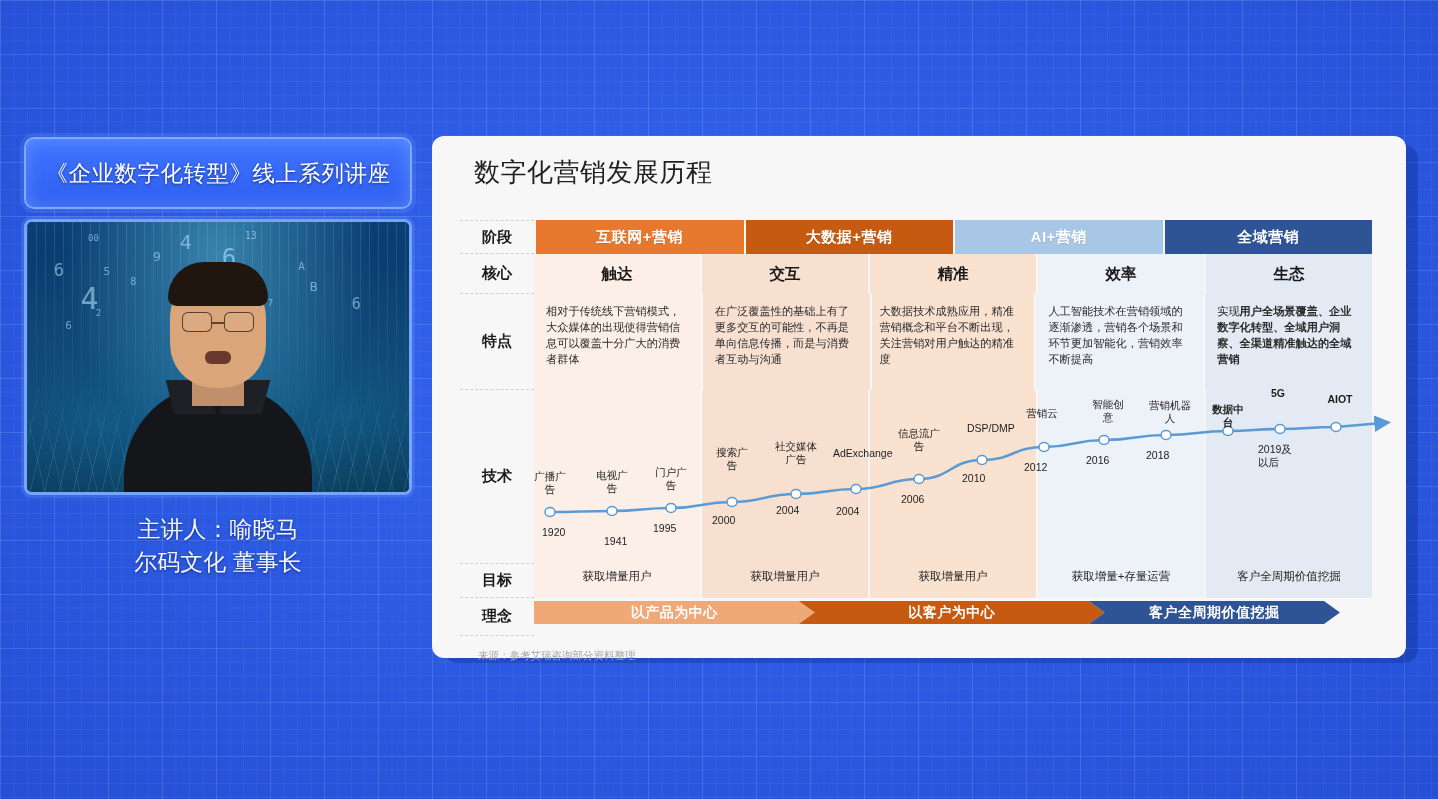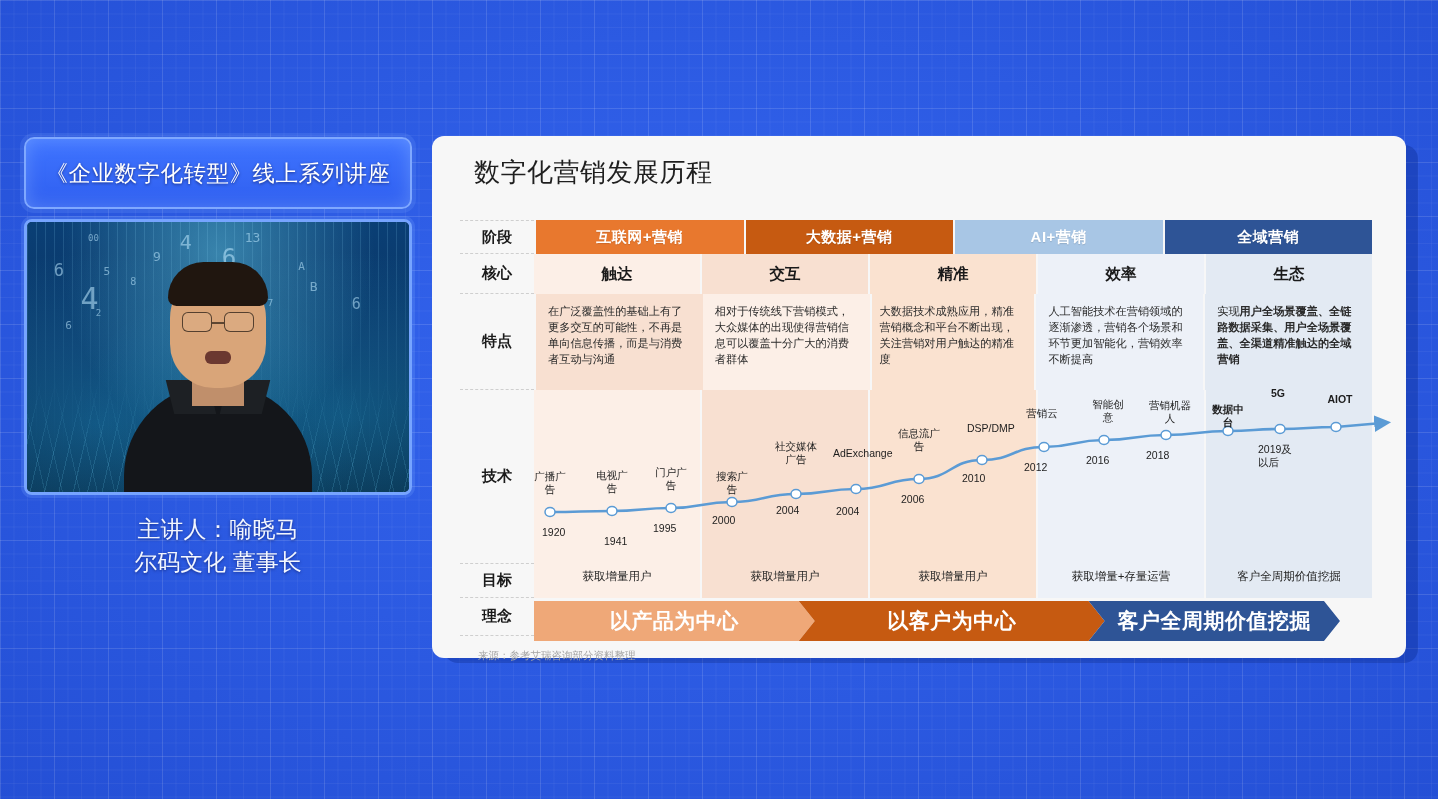--- a/index.html
+++ b/index.html
@@ -167,42 +167,42 @@
   #row-goal { height: 34px; }
   #row-goal .rowlab { border-bottom:1px dashed #cfcfcf; }
   .goal-cell { display:flex; align-items:flex-start; justify-content:center; font-size:11.5px; color:#242424; padding-top:5px; }
 
   
   #row-concept { height: 38px; }
   #row-concept .rowlab { border-bottom:1px dashed #cfcfcf; }
   #concept-bar { flex:1; display:flex; position:relative; height:32px; margin-top:3px; }
   .chev {
     display:flex; align-items:center; justify-content:center;
-    color:#fff; font-weight:bold; font-size:21px; letter-spacing:.5px; height:40px; position:relative;
+    color:#fff; font-weight:bold; font-size:14px; letter-spacing:.5px; height:23px; position:relative;
   }
   #source-note { padding: 13px 0 0 32px; font-size:10.5px; color:#a5a5a5; }
 </style>
 </head>
 <body>
 
 <div id="backdrop"></div>
 
 <div id="left-panel">
 
   <div id="lecture-title-box">
     <span id="lecture-title">《企业数字化转型》线上系列讲座</span>
   </div>
 
   <div id="video-frame">
     <div id="video-bg"></div>
     <div id="video-rain"></div>
     <div id="video-glyphs">
       <span style="left:16%;top:4%;font-size:9px;">00</span>
       <span style="left:40%;top:3%;font-size:20px;">4</span>
-      <span style="left:57%;top:3%;font-size:13px;">13</span>
+      <span style="left:57%;top:3%;font-size:10px;">13</span>
       <span style="left:33%;top:10%;font-size:13px;">9</span>
       <span style="left:51%;top:8%;font-size:24px;">6</span>
       <span style="left:14%;top:22%;font-size:30px;">4</span>
       <span style="left:7%;top:14%;font-size:17px;">6</span>
       <span style="left:71%;top:14%;font-size:11px;">A</span>
       <span style="left:74%;top:21%;font-size:13px;">B</span>
       <span style="left:85%;top:27%;font-size:15px;">6</span>
       <span style="left:20%;top:16%;font-size:11px;">5</span>
       <span style="left:27%;top:20%;font-size:10px;">8</span>
       <span style="left:10%;top:36%;font-size:11px;">6</span>
@@ -255,25 +255,25 @@
           <div class="cell core-cell" style="background: rgb(248, 224, 209); border-left: 2px solid rgb(247, 247, 247);">交互</div>
           <div class="cell core-cell" style="background: rgb(250, 226, 208); border-left: 2px solid rgb(247, 247, 247);">精准</div>
           <div class="cell core-cell" style="background: rgb(237, 241, 248); border-left: 2px solid rgb(247, 247, 247);">效率</div>
           <div class="cell core-cell" style="background: rgb(227, 234, 243); border-left: 2px solid rgb(247, 247, 247);">生态</div>
         </div>
     </div>
 
     <div class="m-row" id="row-feat">
       <div class="rowlab">特点</div>
       <div class="cells" id="cells-feat">
+          <div class="cell feat-cell" style="background: rgb(252, 239, 231);">相对于传统线下营销模式，大众媒体的出现使得营销信息可以覆盖十分广大的消费者群体</div>
           <div class="cell feat-cell" style="background: rgb(248, 224, 209); border-left: 2px solid rgb(247, 247, 247);">在广泛覆盖性的基础上有了更多交互的可能性，不再是单向信息传播，而是与消费者互动与沟通</div>
-          <div class="cell feat-cell" style="background: rgb(252, 239, 231);">相对于传统线下营销模式，大众媒体的出现使得营销信息可以覆盖十分广大的消费者群体</div>
           <div class="cell feat-cell" style="background: rgb(250, 226, 208); border-left: 2px solid rgb(247, 247, 247); padding-left: 8px;">大数据技术成熟应用，精准营销概念和平台不断出现，关注营销对用户触达的精准度</div>
           <div class="cell feat-cell" style="background: rgb(237, 241, 248); border-left: 2px solid rgb(247, 247, 247);">人工智能技术在营销领域的逐渐渗透，营销各个场景和环节更加智能化，营销效率不断提高</div>
-          <div class="cell feat-cell" style="background: rgb(227, 234, 243); border-left: 2px solid rgb(247, 247, 247);">实现<b>用户全场景覆盖、全链路数据采集、用户全场景覆盖、全渠道精准触达的全域营销</b></div>
+          <div class="cell feat-cell" style="background: rgb(227, 234, 243); border-left: 2px solid rgb(247, 247, 247);">实现<b>用户全场景覆盖、企业数字化转型、全域用户洞察、全渠道精准触达的全域营销</b></div>
         </div>
     </div>
 
     <div class="m-row" id="row-tech">
       <div class="rowlab">技术</div>
       <div class="cells" id="cells-tech">
           <div class="cell" style="background: rgb(252, 239, 231);"></div>
           <div class="cell" style="background: rgb(248, 224, 209); border-left: 2px solid rgb(247, 247, 247);"></div>
           <div class="cell" style="background: rgb(250, 226, 208); border-left: 2px solid rgb(247, 247, 247);"></div>
           <div class="cell" style="background: rgb(237, 241, 248); border-left: 2px solid rgb(247, 247, 247);"></div>
@@ -301,21 +301,21 @@
             <ellipse cx="694" cy="41" rx="5" ry="4.4" fill="#ffffff" stroke="#5B9BD5" stroke-width="1.5"></ellipse>
             <ellipse cx="746" cy="39" rx="5" ry="4.4" fill="#ffffff" stroke="#5B9BD5" stroke-width="1.5"></ellipse>
             <ellipse cx="802" cy="37" rx="5" ry="4.4" fill="#ffffff" stroke="#5B9BD5" stroke-width="1.5"></ellipse>
           </svg>
           <div class="tech-name" style="left: 16px; top: 80px; width: 34px;">广播广告</div>
           <div class="tech-year" style="left: 22px; top: 136px;">1920</div>
           <div class="tech-name" style="left: 78px; top: 79px; width: 34px;">电视广告</div>
           <div class="tech-year" style="left: 84px; top: 145px;">1941</div>
           <div class="tech-name" style="left: 137px; top: 76px; width: 34px;">门户广告</div>
           <div class="tech-year" style="left: 133px; top: 132px;">1995</div>
-          <div class="tech-name" style="left: 198px; top: 80px; width: 34px;">搜索广告</div>
+          <div class="tech-name" style="left: 198px; top: 56px; width: 34px;">搜索广告</div>
           <div class="tech-year" style="left: 192px; top: 124px;">2000</div>
           <div class="tech-name" style="left: 262px; top: 50px; width: 42px;">社交媒体广告</div>
           <div class="tech-year" style="left: 256px; top: 114px;">2004</div>
           <div class="tech-name" style="left: 320px; top: 57px; width: 42px;">AdExchange</div>
           <div class="tech-year" style="left: 316px; top: 115px;">2004</div>
           <div class="tech-name" style="left: 385px; top: 37px; width: 42px;">信息流广告</div>
           <div class="tech-year" style="left: 381px; top: 103px;">2006</div>
           <div class="tech-name" style="left: 454px; top: 32px; width: 42px;">DSP/DMP</div>
           <div class="tech-year" style="left: 442px; top: 82px;">2010</div>
           <div class="tech-name" style="left: 508px; top: 17px; width: 34px;">营销云</div>

